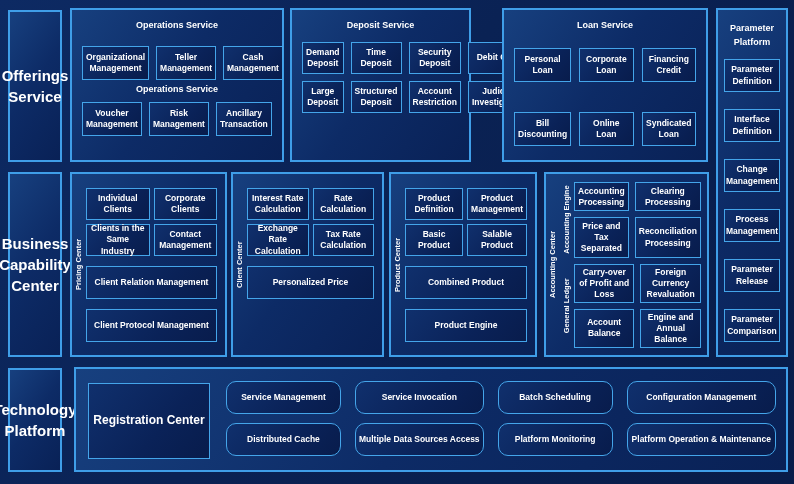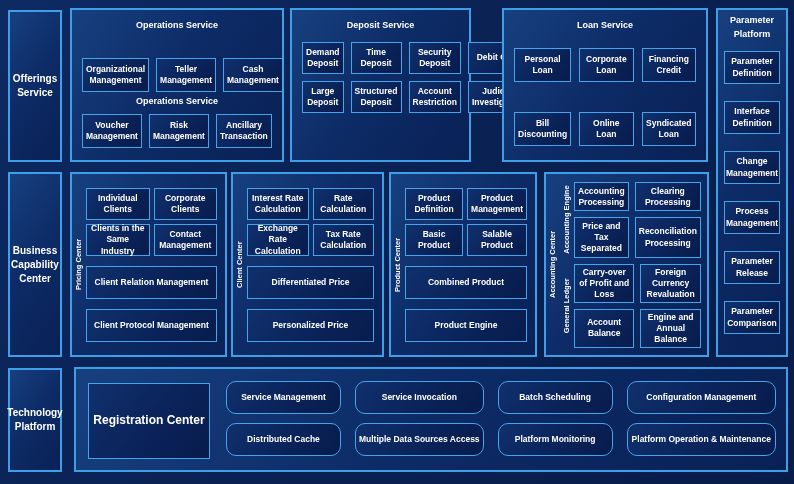--- a/index.html
+++ b/index.html
@@ -40,21 +40,21 @@
     font-size: 9px;
     margin-top: 4px;
   }
   .rail-label {
     display: flex;
     align-items: center;
     justify-content: center;
     text-align: center;
     height: 100%;
     font-weight: bold;
-    font-size: 10px;
+    font-size: 15px;
     line-height: 1.4;
     padding: 4px;
   }
   .vlabel {
     writing-mode: vertical-rl;
     transform: rotate(180deg);
     font-weight: bold;
     font-size: 7.5px;
     text-align: center;
     display: flex;
@@ -90,21 +90,21 @@
 </div>
 <div class="panel" style="left:8px; top:172px; width:54px; height:185px">
   <div class="rail-label">Business Capability Center</div>
 </div>
 <div class="panel" style="left:8px; top:368px; width:54px; height:104px">
   <div class="rail-label">Technology Platform</div>
 </div>
 
 <div class="panel" style="left:70px; top:8px; width:214px; height:154px">
   <div class="title">Operations Service</div>
-  <div class="grid3" style="margin-top:28px">
+  <div class="grid3" style="margin-top:16px">
     <div class="box">Organizational Management</div>
     <div class="box">Teller Management</div>
     <div class="box">Cash Management</div>
   </div>
   <div class="subtitle">Operations Service</div>
   <div class="grid3" style="margin-top:8px">
     <div class="box">Voucher Management</div>
     <div class="box">Risk Management</div>
     <div class="box">Ancillary Transaction</div>
   </div>
@@ -131,21 +131,21 @@
     <div class="box">Personal Loan</div>
     <div class="box">Corporate Loan</div>
     <div class="box">Financing Credit</div>
     <div class="box">Bill Discounting</div>
     <div class="box">Online Loan</div>
     <div class="box">Syndicated Loan</div>
   </div>
 </div>
 
 <div class="panel" style="left:716px; top:8px; width:72px; height:349px">
-  <div class="title" style="padding-top:4px; line-height:1.5">
+  <div class="title" style="padding-top:12px; line-height:1.5">
     <div>Parameter</div>
     <div>Platform</div>
   </div>
   <div class="param-col">
     <div class="box">Parameter Definition</div>
     <div class="box">Interface Definition</div>
     <div class="box">Change Management</div>
     <div class="box">Process Management</div>
     <div class="box">Parameter Release</div>
     <div class="box">Parameter Comparison</div>
@@ -168,21 +168,20 @@
 
 <div class="panel mid-panel" style="left:231px; top:172px; width:153px; height:185px">
   <div class="vlabel">Client Center</div>
   <div class="mid-content">
     <div class="mini-grid">
       <div class="box">Interest Rate Calculation</div>
       <div class="box">Rate Calculation</div>
       <div class="box">Exchange Rate Calculation</div>
       <div class="box">Tax Rate Calculation</div>
     </div>
-    <div class="box wide-box">Differentiated Price</div>
     <div class="box wide-box">Personalized Price</div>
   </div>
 </div>
 
 <div class="panel mid-panel" style="left:389px; top:172px; width:148px; height:185px">
   <div class="vlabel">Product Center</div>
   <div class="mid-content">
     <div class="mini-grid">
       <div class="box">Product Definition</div>
       <div class="box">Product Management</div>

